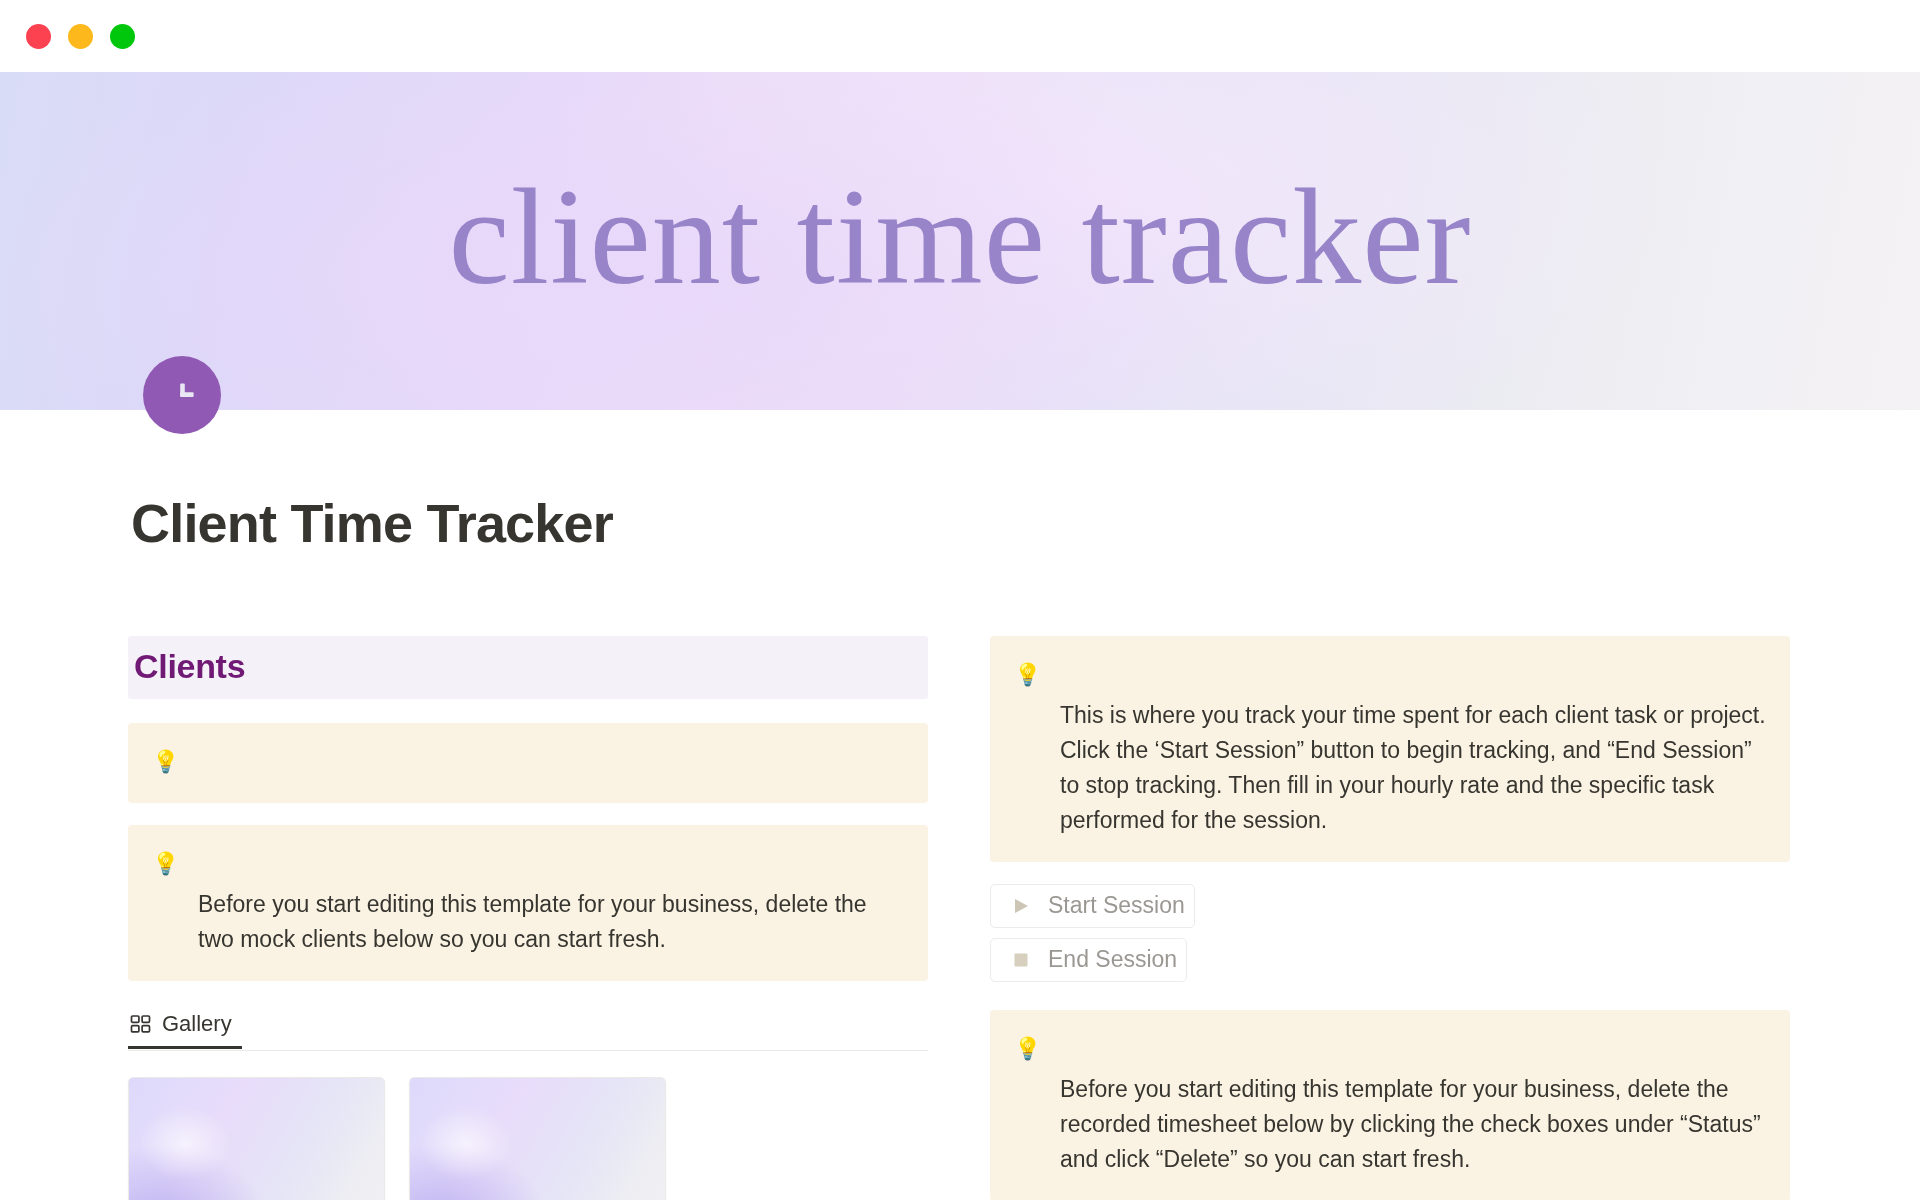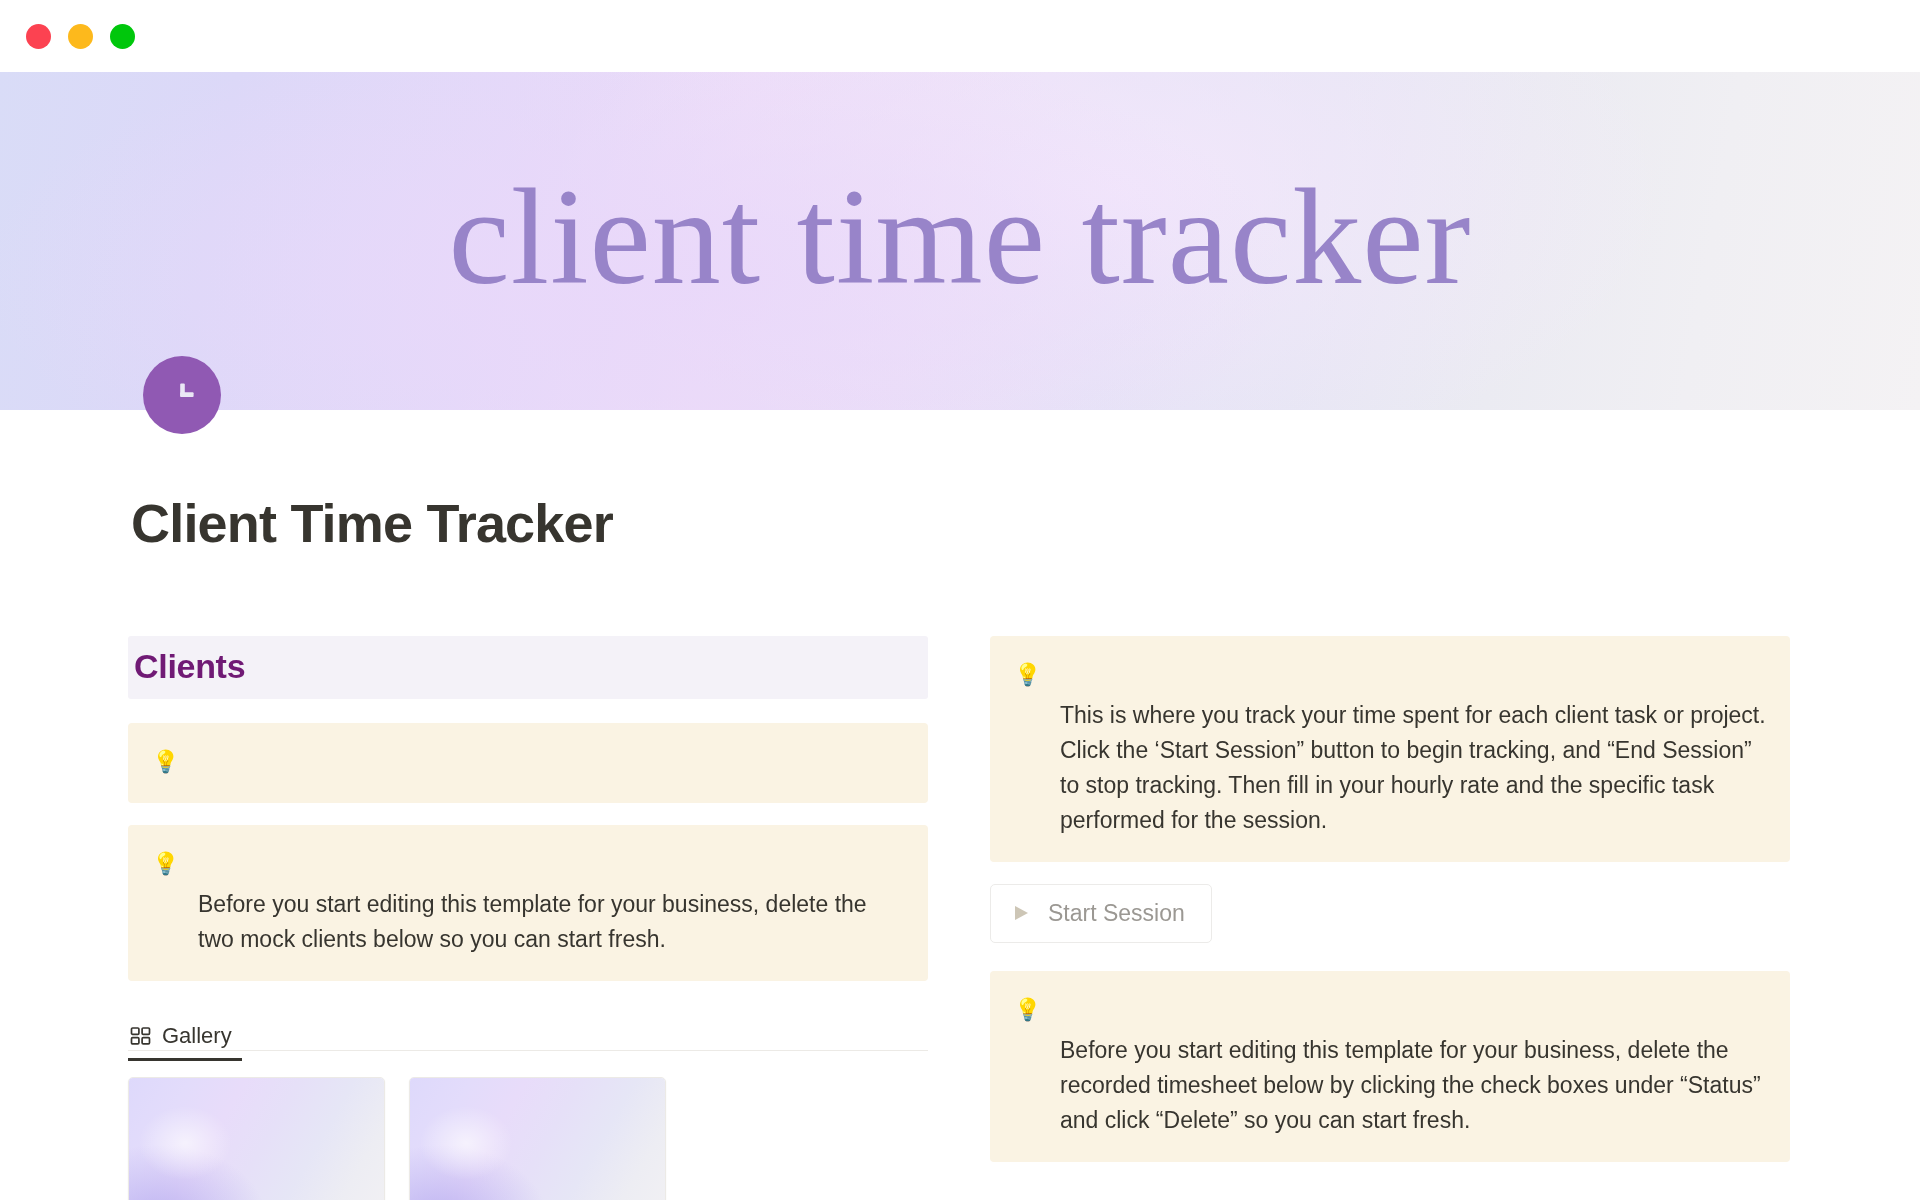--- a/index.html
+++ b/index.html
@@ -184,21 +184,21 @@
   }
   .tab {
     display: inline-flex;
     align-items: center;
     gap: 11px;
     height: 46px;
     padding: 0 10px 0 2px;
     box-sizing: border-box;
     border-bottom: 3px solid #37352f;
     position: relative;
-    top: 12px;
+    top: 0;
   }
   .tab-label {
     font-size: 22px;
     color: #37352f;
   }
   .tab-icon { display: flex; align-items: center; }
 
   
   .gallery {
     display: flex;
@@ -231,24 +231,24 @@
 
   
   .session-buttons { margin-top: 0; margin-bottom: 18px; }
   .btn {
     display: inline-flex;
     align-items: center;
     gap: 17px;
     border: 1px solid #ecebe9;
     border-radius: 5px;
     background: #ffffff;
-    padding: 11px 26px 11px 20px;
+    padding: 11px 9px 11px 20px;
     margin-bottom: 10px;
     box-sizing: border-box;
-    height: 59px;
+    height: 44px;
   }
   .btn-row { display: block; }
   .btn-label {
     font-size: 23px;
     color: #9b9893;
   }
   .btn-glyph { display: flex; align-items: center; }
 </style>
 </head>
 <body>
@@ -334,20 +334,30 @@
         <div class="btn-row">
           <div class="btn">
             <span class="btn-glyph">
               <svg width="20" height="20" viewBox="0 0 20 20" aria-hidden="true">
                 <polygon points="4,3 17,10 4,17" fill="#cdc6b6"></polygon>
               </svg>
             </span>
             <span class="btn-label">Start Session</span>
           </div>
         </div>
+        <div class="btn-row">
+          <div class="btn">
+            <span class="btn-glyph">
+              <svg width="20" height="20" viewBox="0 0 20 20" aria-hidden="true">
+                <rect x="3.5" y="3.5" width="13" height="13" rx="1" fill="#d8d0bf"></rect>
+              </svg>
+            </span>
+            <span class="btn-label">End Session</span>
+          </div>
+        </div>
       </div>
 
       <div class="callout">
         <span class="callout-icon">💡</span>
         <span class="callout-text">Before you start editing this template for your business, delete the recorded timesheet below by clicking the check boxes under “Status” and click “Delete” so you can start fresh.</span>
       </div>
 
 
     </div>
 

